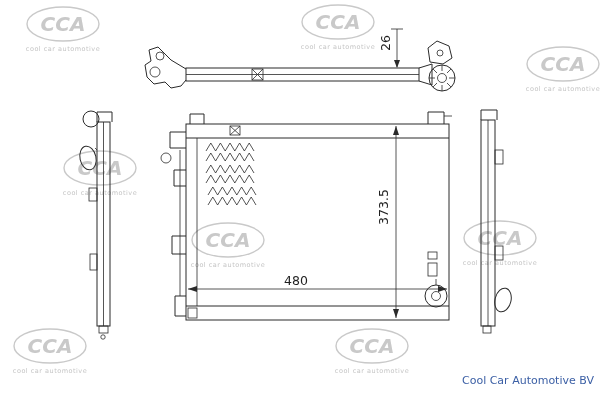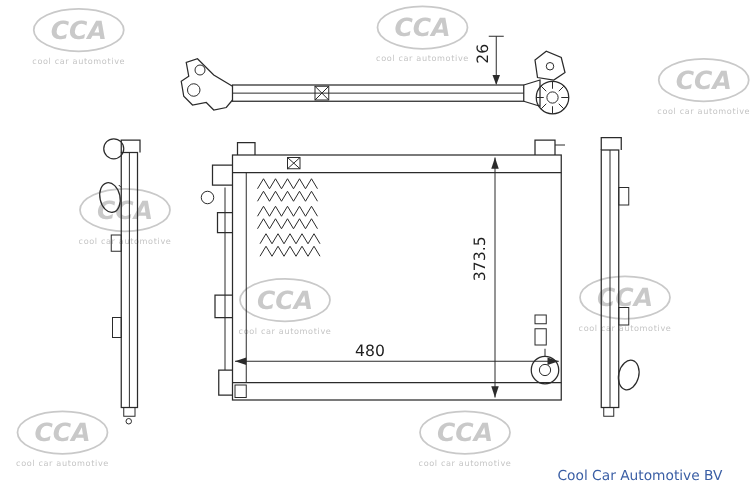--- a/index.html
+++ b/index.html
@@ -9,21 +9,21 @@
   }
   svg { display:block; }
   .ln   { fill:none; stroke:#2b2b2b; stroke-width:1; }
   .lnt  { fill:none; stroke:#2b2b2b; stroke-width:0.8; }
   .fillk{ fill:#2b2b2b; stroke:none; }
   .wm-ellipse { fill:none; stroke:#c9c9c9; stroke-width:1.4; }
   .wm-cca { font:italic bold 20px "DejaVu Sans", sans-serif; fill:#c9c9c9; text-anchor:middle; }
   .wm-sub { font:6.5px "DejaVu Sans", sans-serif; fill:#c5c5c5; text-anchor:middle; letter-spacing:0.5px; }
   .dim-text { font:12.5px "DejaVu Sans", sans-serif; fill:#1f1f1f; text-anchor:middle; }
   .footer {
-    position:absolute; right:22px; bottom:5px;
+    position:absolute; right:6px; bottom:5px;
     font:11px "DejaVu Sans", sans-serif; color:#3b5fa5;
   }
 </style>
 </head>
 <body>
 
 <div class="canvas">
 
   <svg width="600" height="400" viewBox="0 0 600 400">
 

